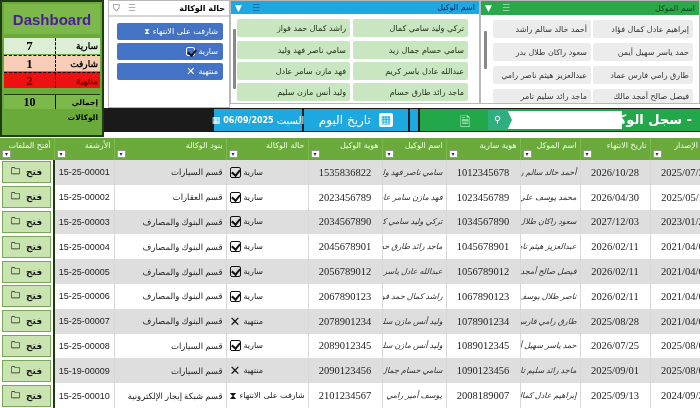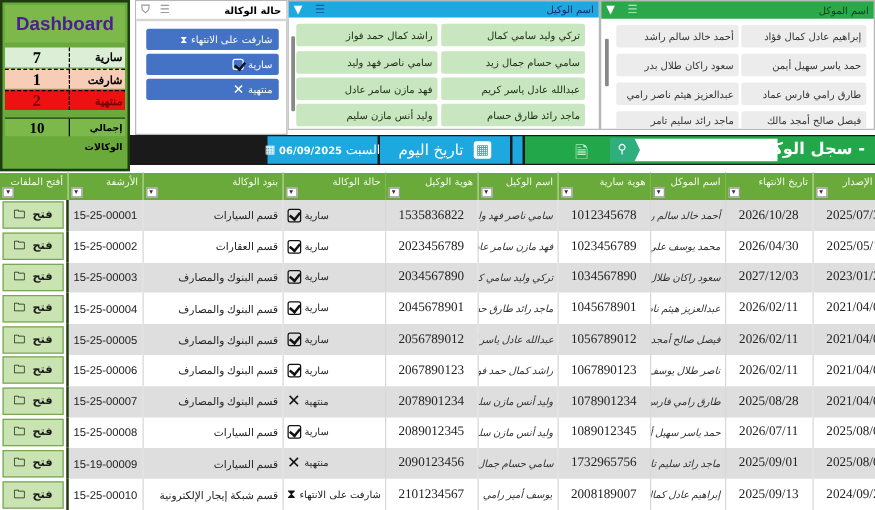--- a/index.html
+++ b/index.html
@@ -361,21 +361,21 @@
     <td class="open">
             <div class="open-btn">
               <span>فتح</span>
               <span>🗀</span>
             </div>
           </td>
   </tr>
         <tr class="even">
 
     <td class="num">2025/08/05</td>
-    <td class="num">2026/07/11</td>
+    <td class="num">2026/07/25</td>
     <td class="name">حمد ياسر سهيل أيمن</td>
     <td class="num">1089012345</td>
     <td class="name">وليد أنس مازن سليم</td>
     <td class="num">2089012345</td>
     <td>
             <div class="status-cell">
               <span>سارية</span>
               <span class="ico-check"></span>
             </div>
           </td>
@@ -386,21 +386,21 @@
               <span>فتح</span>
               <span>🗀</span>
             </div>
           </td>
   </tr>
         <tr class="odd">
 
     <td class="num">2025/08/05</td>
     <td class="num">2025/09/01</td>
     <td class="name">ماجد رائد سليم تامر</td>
-    <td class="num">1732965756</td>
+    <td class="num">1090123456</td>
     <td class="name">سامي حسام جمال زيد</td>
     <td class="num">2090123456</td>
     <td>
             <div class="status-cell">
               <span>منتهية</span>
               <span class="ico-x">✕</span>
             </div>
           </td>
     <td class="sans">قسم السيارات</td>
     <td class="arch">15-19-00009</td>

